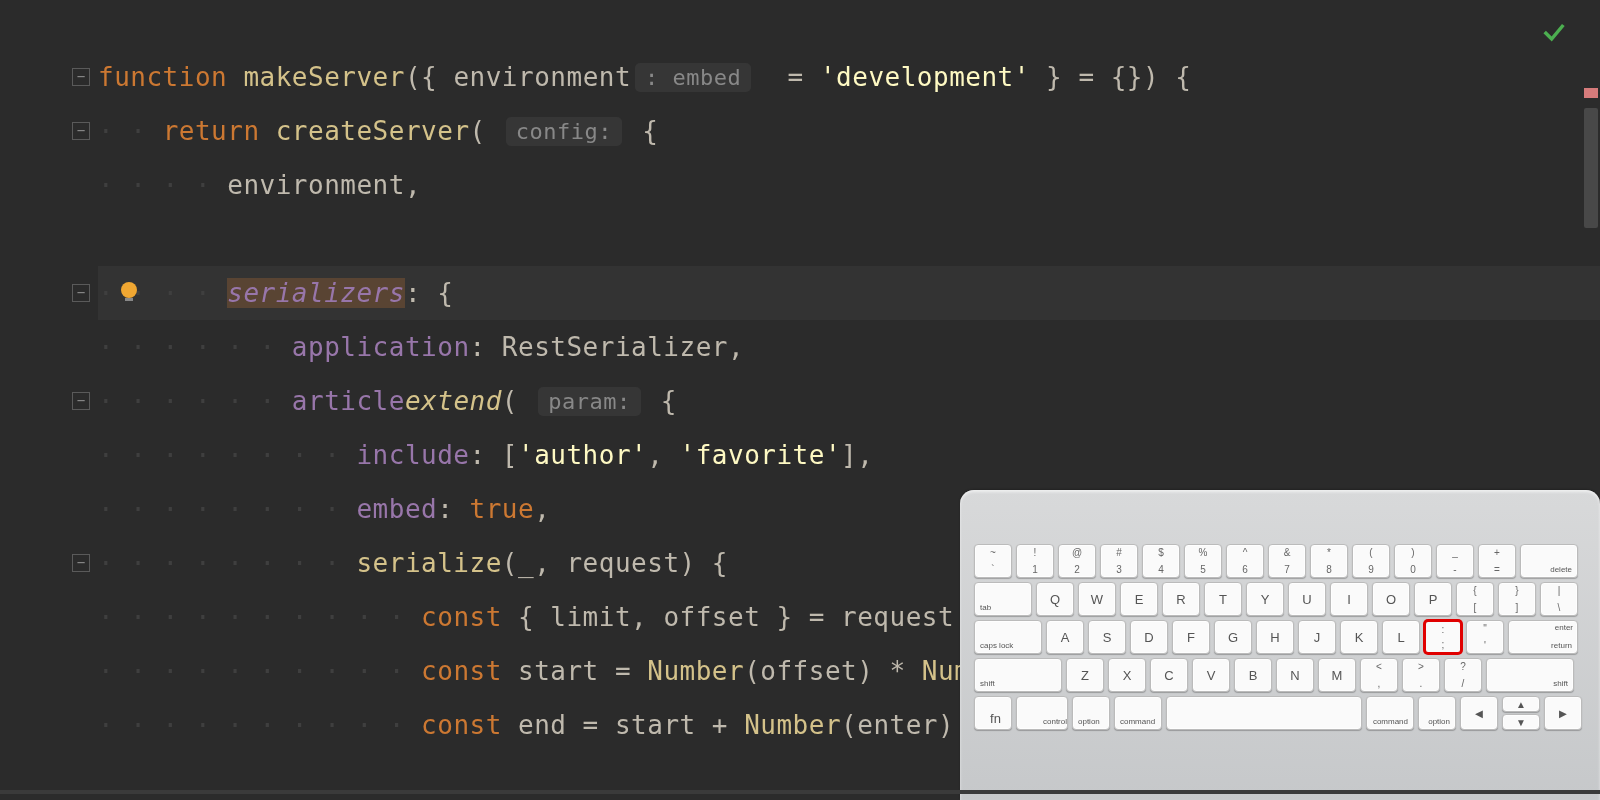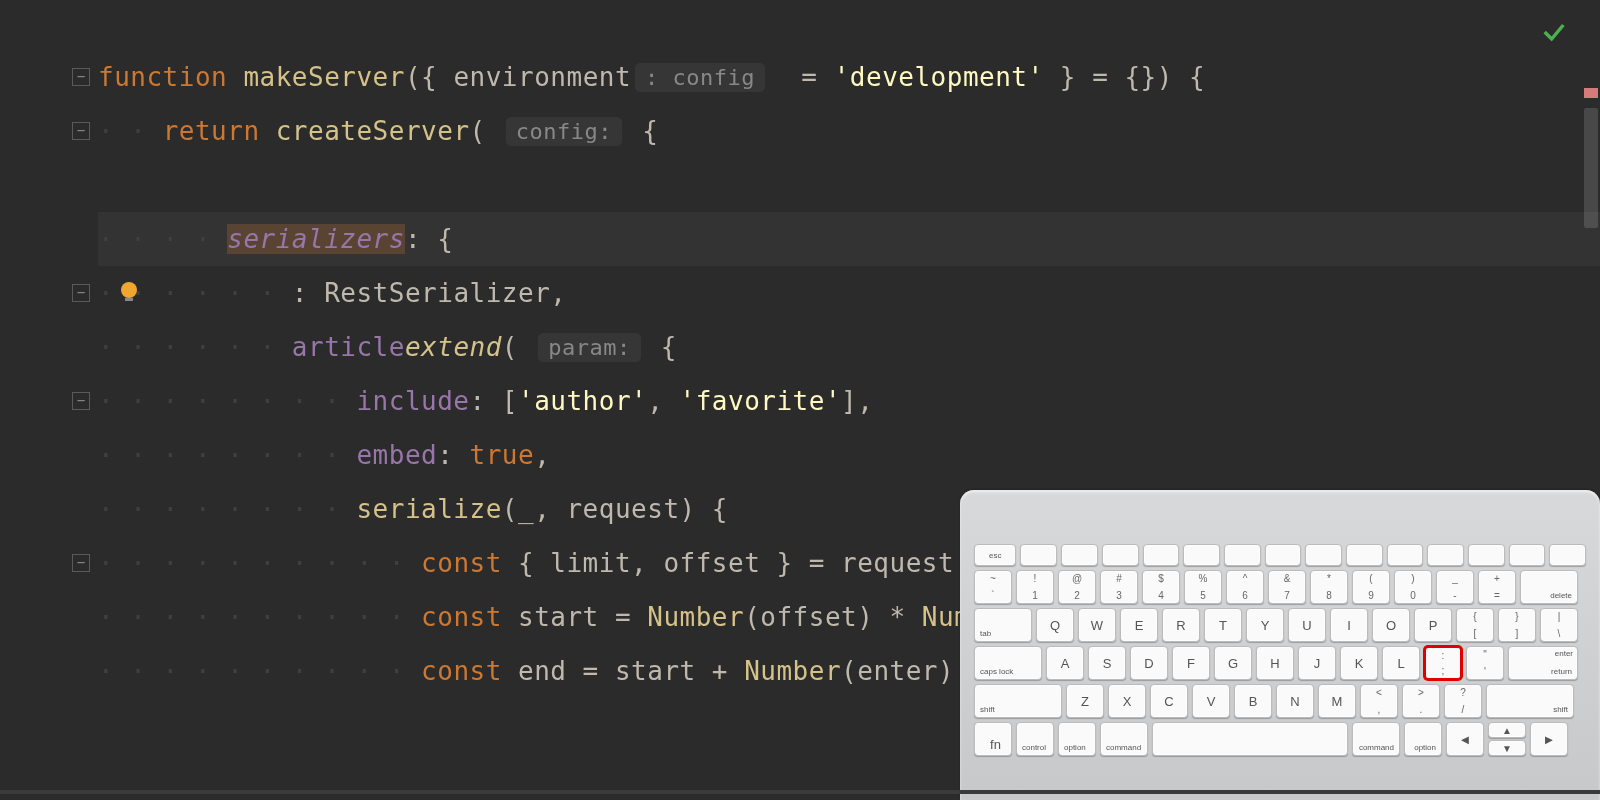--- a/index.html
+++ b/index.html
@@ -130,25 +130,26 @@
     <svg viewBox="0 0 24 24" width="28" height="28">
         <path d="M4 12 L10 18 L20 6" stroke="#4caf50" stroke-width="3" fill="none"></path>
       </svg>
   </div>
   <div class="scrollbar-track">
     <div class="scrollbar-err"></div>
     <div class="scrollbar-thumb"></div>
   </div>
   <div class="gutter"></div>
   <div class="code-area" id="code-area">
-      <div class="line"><span class="kw">function </span><span class="fn">makeServer</span><span class="id">({ </span><span class="id">environment</span><span class="hint">: config</span><span class="id">  = </span><span class="str">'development'</span><span class="id"> } = {}) {</span></div>
+      <div class="line"><span class="kw">function </span><span class="fn">makeServer</span><span class="id">({ </span><span class="id">environment</span><span class="hint">: embed</span><span class="id">  = </span><span class="str">'development'</span><span class="id"> } = {}) {</span></div>
       <div class="line"><span class="dots">· · </span><span class="kw">return </span><span class="fn">createServer</span><span class="id">( </span><span class="hint">config:</span><span class="id"> {</span></div>
+      <div class="line"><span class="dots">· · · · </span><span class="id">environment,</span></div>
       <div class="line"></div>
       <div class="line highlighted"><span class="dots">· · · · </span><span class="prop sel-word">serializers</span><span class="id">: {</span></div>
-      <div class="line"><span class="dots">· · · · · · </span><span class="id">: RestSerializer,</span></div>
+      <div class="line"><span class="dots">· · · · · · </span><span class="prop">application</span><span class="id">: RestSerializer,</span></div>
       <div class="line"><span class="dots">· · · · · · </span><span class="prop">article</span><span class="method-i">extend</span><span class="id">( </span><span class="hint">param:</span><span class="id"> {</span></div>
       <div class="line"><span class="dots">· · · · · · · · </span><span class="prop">include</span><span class="id">: [</span><span class="str">'author'</span><span class="id">, </span><span class="str">'favorite'</span><span class="id">],</span></div>
       <div class="line"><span class="dots">· · · · · · · · </span><span class="prop">embed</span><span class="id">: </span><span class="kw">true</span><span class="id">,</span></div>
       <div class="line"><span class="dots">· · · · · · · · </span><span class="fn">serialize</span><span class="id">(_, request) {</span></div>
       <div class="line"><span class="dots">· · · · · · · · · · </span><span class="kw">const </span><span class="id">{ limit, offset } = request.</span></div>
       <div class="line"><span class="dots">· · · · · · · · · · </span><span class="kw">const </span><span class="id">start = </span><span class="fn">Number</span><span class="id">(offset) * </span><span class="fn">Num</span></div>
       <div class="line"><span class="dots">· · · · · · · · · · </span><span class="kw">const </span><span class="id">end = start + </span><span class="fn">Number</span><span class="id">(enter) </span></div>
     </div>
 <div class="fold" style="top: 68px;">−</div>
     <div class="fold" style="top: 122px;">−</div>
@@ -157,37 +158,20 @@
         <circle cx="11" cy="10" r="8" fill="#f0a732"></circle>
         <rect x="7" y="18" width="8" height="3" fill="#888"></rect>
       </svg></div>
     <div class="fold" style="top: 392px;">−</div>
     <div class="fold" style="top: 554px;">−</div>
   </div>
 
 <div class="keyboard">
   <div id="kb">
       <div class="krow">
-        <div class="key fn" style="width: 44px;">esc</div>
-        <div class="key fn" style="width: 38px;"></div>
-        <div class="key fn" style="width: 38px;"></div>
-        <div class="key fn" style="width: 38px;"></div>
-        <div class="key fn" style="width: 38px;"></div>
-        <div class="key fn" style="width: 38px;"></div>
-        <div class="key fn" style="width: 38px;"></div>
-        <div class="key fn" style="width: 38px;"></div>
-        <div class="key fn" style="width: 38px;"></div>
-        <div class="key fn" style="width: 38px;"></div>
-        <div class="key fn" style="width: 38px;"></div>
-        <div class="key fn" style="width: 38px;"></div>
-        <div class="key fn" style="width: 38px;"></div>
-        <div class="key fn" style="width: 38px;"></div>
-        <div class="key fn" style="width: 38px;"></div>
-      </div>
-      <div class="krow">
         <div class="key" style="width: 38px;">
           <span class="up">~</span>
           <span class="dn">`</span>
         </div>
         <div class="key" style="width: 38px;">
           <span class="up">!</span>
           <span class="dn">1</span>
         </div>
         <div class="key" style="width: 38px;">
           <span class="up">@</span>
@@ -366,21 +350,21 @@
           <span class="dn">/</span>
         </div>
         <div class="key" style="width: 88px; justify-content: flex-end; align-items: flex-end; padding: 0px 5px 3px 0px;">
           <span class="lbl" style="font-size:8px">shift</span>
         </div>
       </div>
       <div class="krow">
         <div class="key" style="width: 38px; justify-content: center; align-items: flex-end; padding: 0px 0px 3px 5px;">
           <span class="lbl" style="font-size:13px">fn</span>
         </div>
-        <div class="key" style="width: 38px; justify-content: flex-start; align-items: flex-end; padding: 0px 0px 3px 5px;">
+        <div class="key" style="width: 52px; justify-content: flex-end; align-items: flex-end; padding: 0px 0px 3px 5px;">
           <span class="lbl" style="font-size:8px">control</span>
         </div>
         <div class="key" style="width: 38px; justify-content: flex-start; align-items: flex-end; padding: 0px 0px 3px 5px;">
           <span class="lbl" style="font-size:8px">option</span>
         </div>
         <div class="key" style="width: 48px; justify-content: flex-start; align-items: flex-end; padding: 0px 0px 3px 5px;">
           <span class="lbl" style="font-size:8px">command</span>
         </div>
         <div class="key" style="width: 196px;">
           <span class="lbl" style="font-size:13px"></span>

